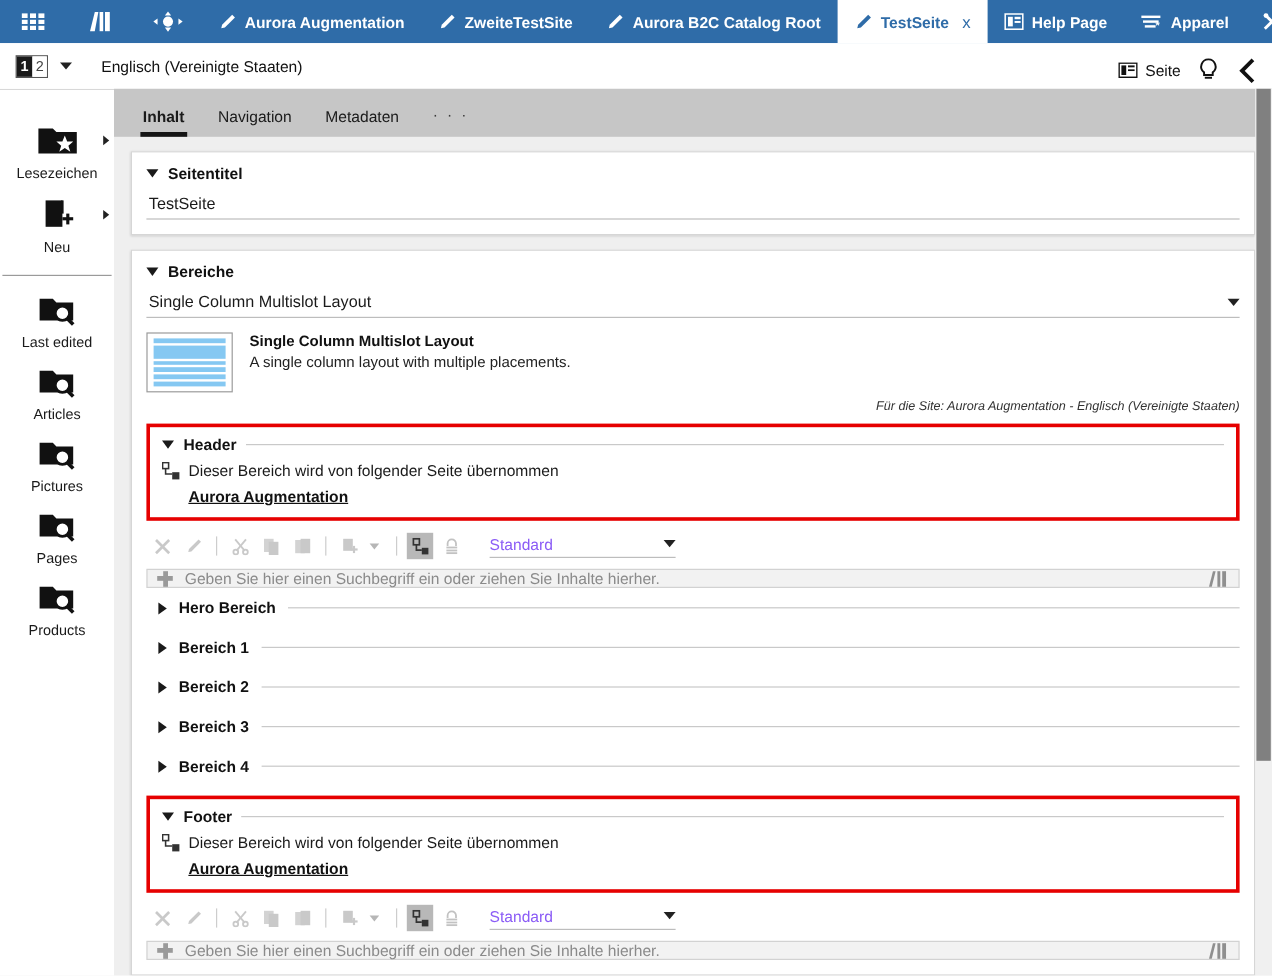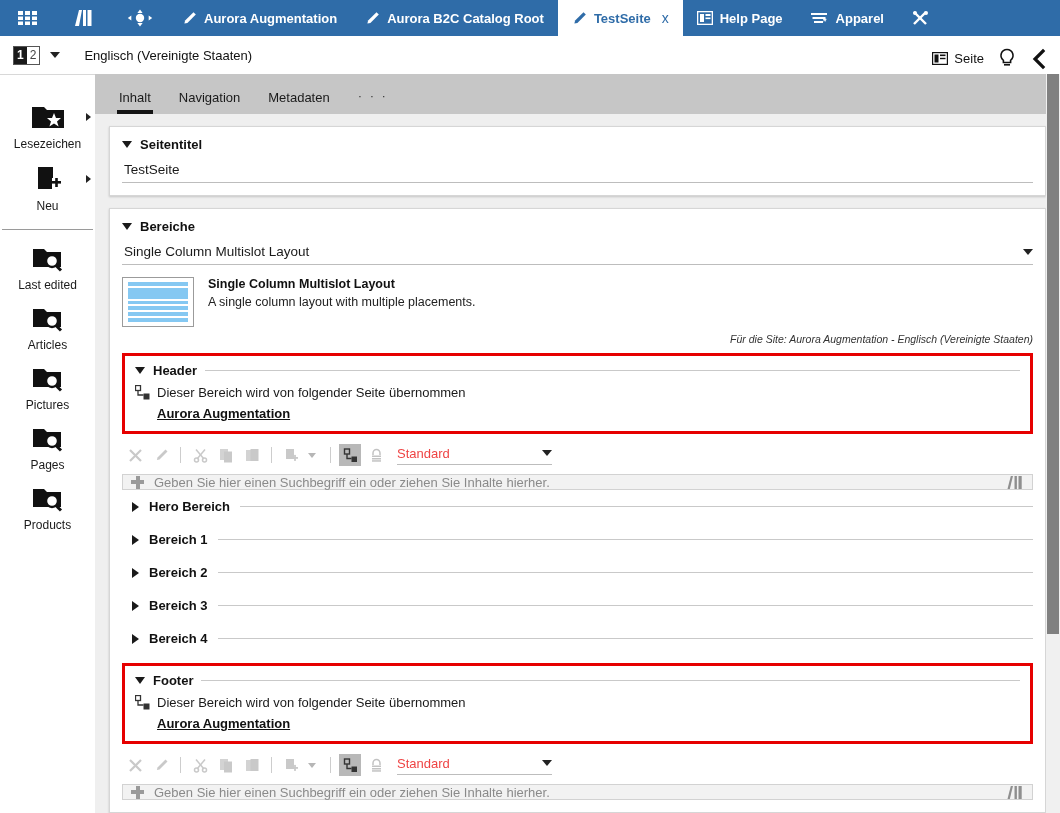--- a/index.html
+++ b/index.html
@@ -142,21 +142,21 @@
     align-items: flex-end;
     padding-left: 10px;
     flex: 0 0 40px;
   }
   .maintab {
     padding: 0 14px 9px 14px;
     font-size: 13px;
     color: #1a1a1a;
     position: relative;
   }
-  .maintab.active { font-weight: normal; }
+  .maintab.active { font-weight: bold; }
   .maintab.active::after {
     content: "";
     position: absolute; left: 12px; right: 12px; bottom: 0;
     height: 4px; background: #151515;
   }
   .maintab.dots { color: #3a3a3a; letter-spacing: 2px; padding-bottom: 11px; }
 
   .scroll-area {
     flex: 1 1 auto;
     overflow: hidden;
@@ -260,24 +260,24 @@
   .tsep { width: 1px; height: 16px; background: #cdcdcd; margin: 0 4px; }
   .tcaret {
     width: 0; height: 0;
     border-left: 4px solid transparent;
     border-right: 4px solid transparent;
     border-top: 5px solid #b6b6b6;
     margin: 0 6px 0 2px;
   }
   .tselect {
     flex: 0 0 155px;
-    margin-left: 6px;
+    margin-left: 17px;
     border-bottom: 1px solid #bdbdbd;
     display: flex; align-items: center; justify-content: space-between;
-    font-size: 13px; color: #ef4444;
+    font-size: 13px; color: #8b5cf6;
     padding-bottom: 3px;
   }
 
   .dropzone {
     margin-top: 8px;
     background: #f2f2f2;
     border: 1px solid #d2d2d2;
     height: 16px;
     display: flex; align-items: center;
     padding: 0 8px;
@@ -352,20 +352,28 @@
 
   <div class="appbar-tab">
     <span class="glyph">
       <svg width="15" height="15" viewBox="0 0 15 15">
           <path d="M11.5 1.2l2.3 2.3-8.4 8.4-3 0.7 0.7-3z" fill="#fff"></path>
         </svg>
     </span>
     <span>Aurora Augmentation</span>
   </div>
 
+  <div class="appbar-tab">
+    <span class="glyph">
+      <svg width="15" height="15" viewBox="0 0 15 15">
+          <path d="M11.5 1.2l2.3 2.3-8.4 8.4-3 0.7 0.7-3z" fill="#fff"></path>
+        </svg>
+    </span>
+    <span>ZweiteTestSite</span>
+  </div>
 
   <div class="appbar-tab">
     <span class="glyph">
       <svg width="15" height="15" viewBox="0 0 15 15">
           <path d="M11.5 1.2l2.3 2.3-8.4 8.4-3 0.7 0.7-3z" fill="#fff"></path>
         </svg>
     </span>
     <span>Aurora B2C Catalog Root</span>
   </div>
 

